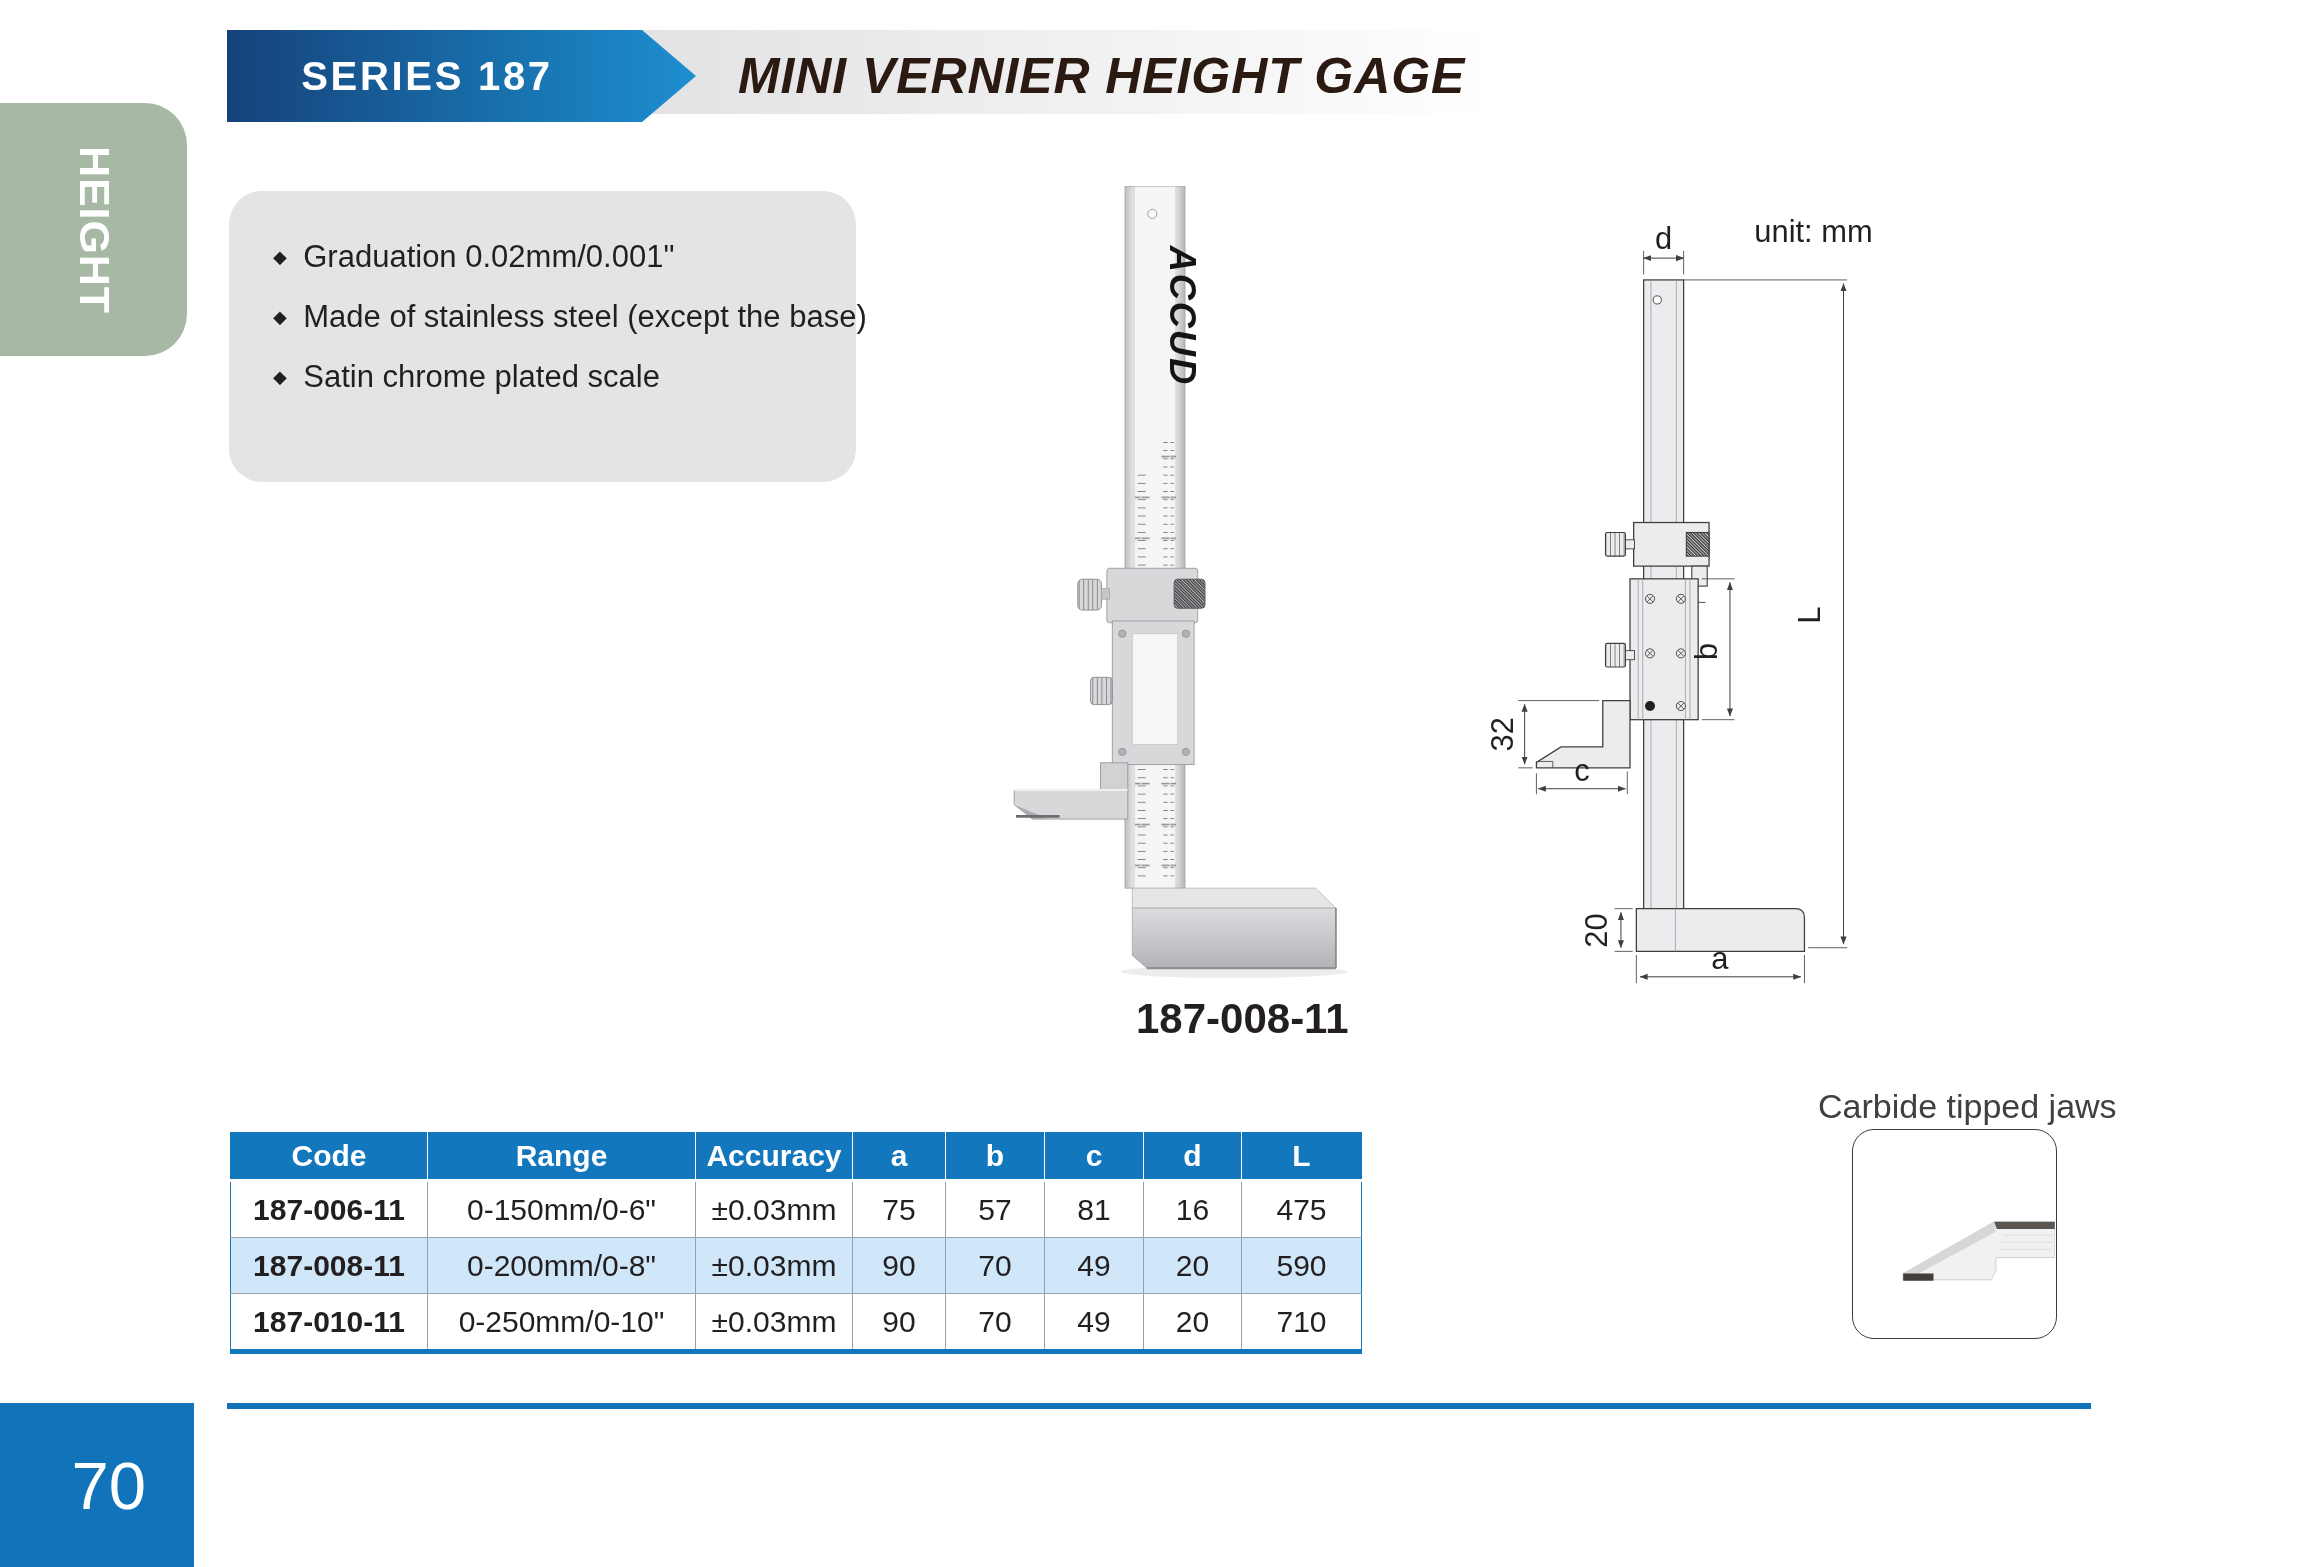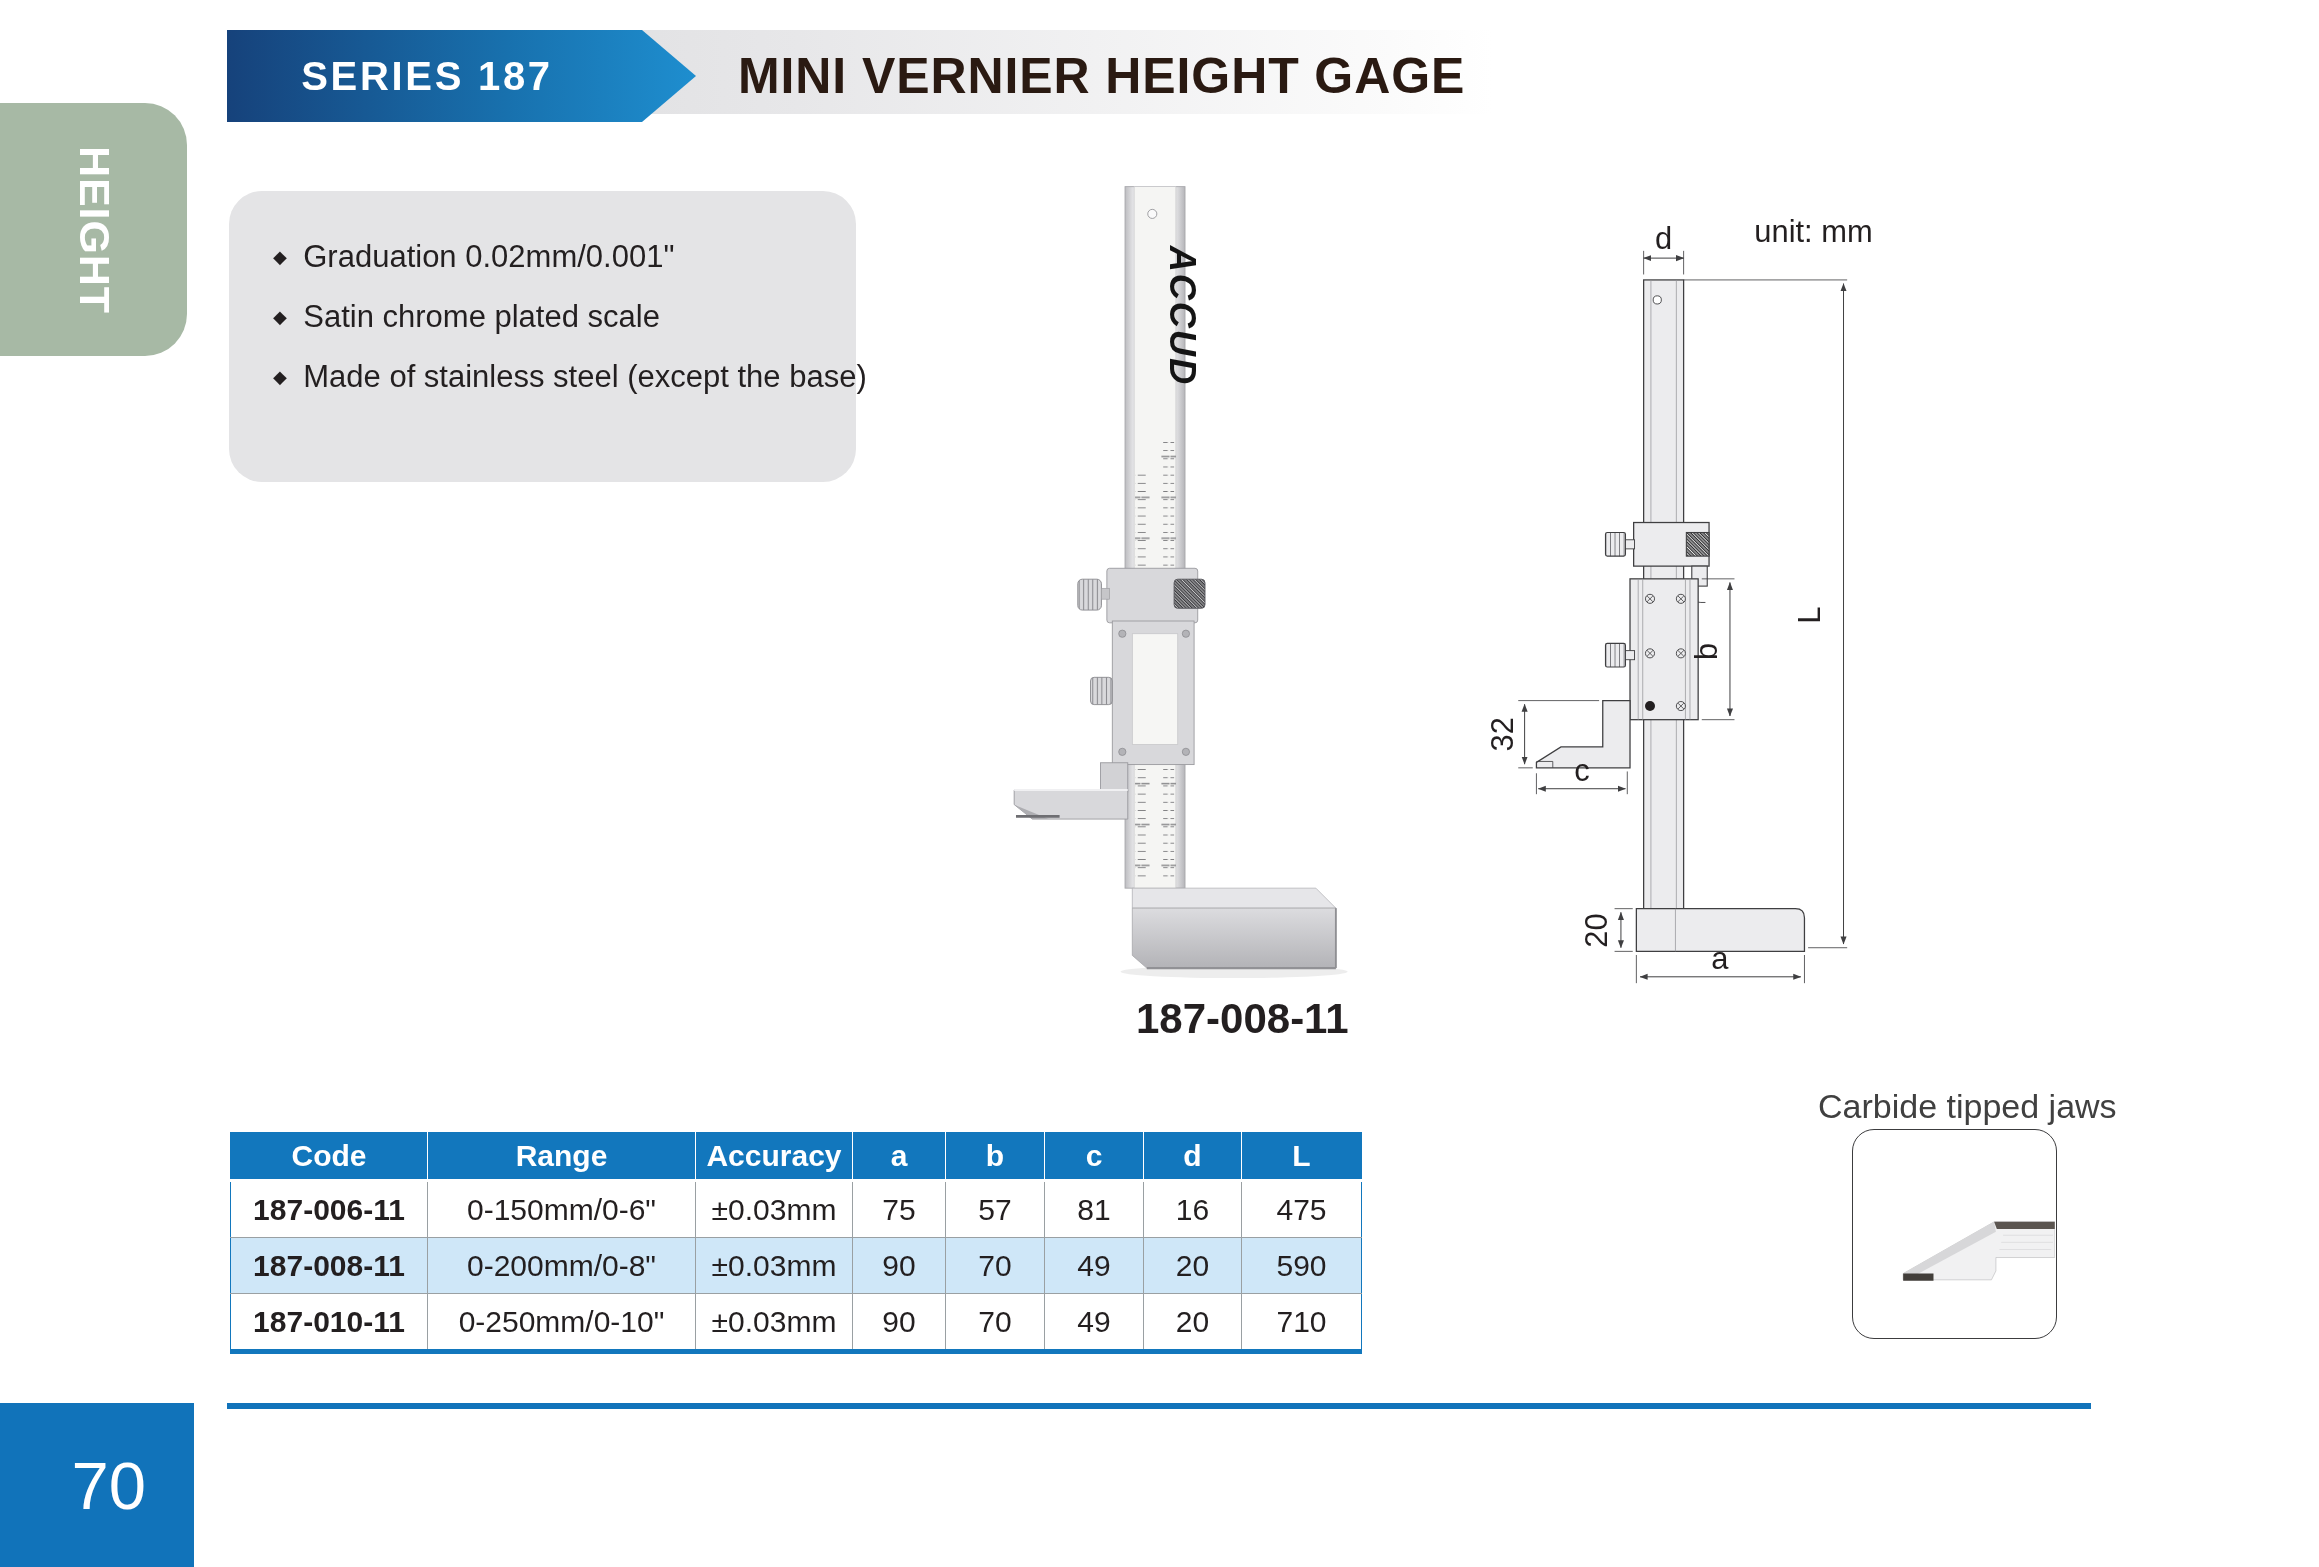--- a/index.html
+++ b/index.html
@@ -14,20 +14,21 @@
   }
   .side-tab .vtxt{
     position:absolute;left:50%;top:50%;
     transform:translate(-50%,-50%) rotate(90deg);
     font-size:43px;font-weight:bold;color:#ffffff;letter-spacing:0.9px;white-space:nowrap;
   }
   
   .band{
     position:absolute;left:227px;top:30px;width:1266px;height:84px;
     background:linear-gradient(90deg,#d7d7d9 0%,#e7e7e9 45%,#fbfbfb 92%,#ffffff 100%);
+    font-style:italic;
   }
   .band .title{
     position:absolute;left:511px;top:0;height:92px;line-height:92px;
     font-size:50px;font-weight:bold;color:#2a1a12;letter-spacing:0.9px;white-space:nowrap;
   }
   .arrow{
     position:absolute;left:227px;top:30px;width:469px;height:92px;
     background:linear-gradient(90deg,#16427b 0%,#1871ae 60%,#1e8ecf 100%);
     clip-path:polygon(0 0,415px 0,469px 46px,415px 92px,0 92px);
   }
@@ -92,22 +93,22 @@
   <div class="band">
     <div class="title">MINI VERNIER HEIGHT GAGE</div>
   </div>
   <div class="arrow">
     <div class="series">SERIES 187</div>
   </div>
 
   <div class="features">
     <ul>
       <li><span class="blt">◆</span><span>Graduation 0.02mm/0.001"</span></li>
+      <li><span class="blt">◆</span><span>Made of stainless steel (except the base)</span></li>
       <li><span class="blt">◆</span><span>Satin chrome plated scale</span></li>
-      <li><span class="blt">◆</span><span>Made of stainless steel (except the base)</span></li>
     </ul>
   </div>
 
   <svg class="photo" viewBox="0 0 460 985">
     <defs>
       <linearGradient id="beamG" x1="0" y1="0" x2="1" y2="0">
         <stop offset="0" stop-color="#bdbdc1"></stop>
           <stop offset="0.15" stop-color="#e8e8ea"></stop>
         <stop offset="0.85" stop-color="#e2e2e4"></stop>
           <stop offset="1" stop-color="#b5b5b9"></stop>

